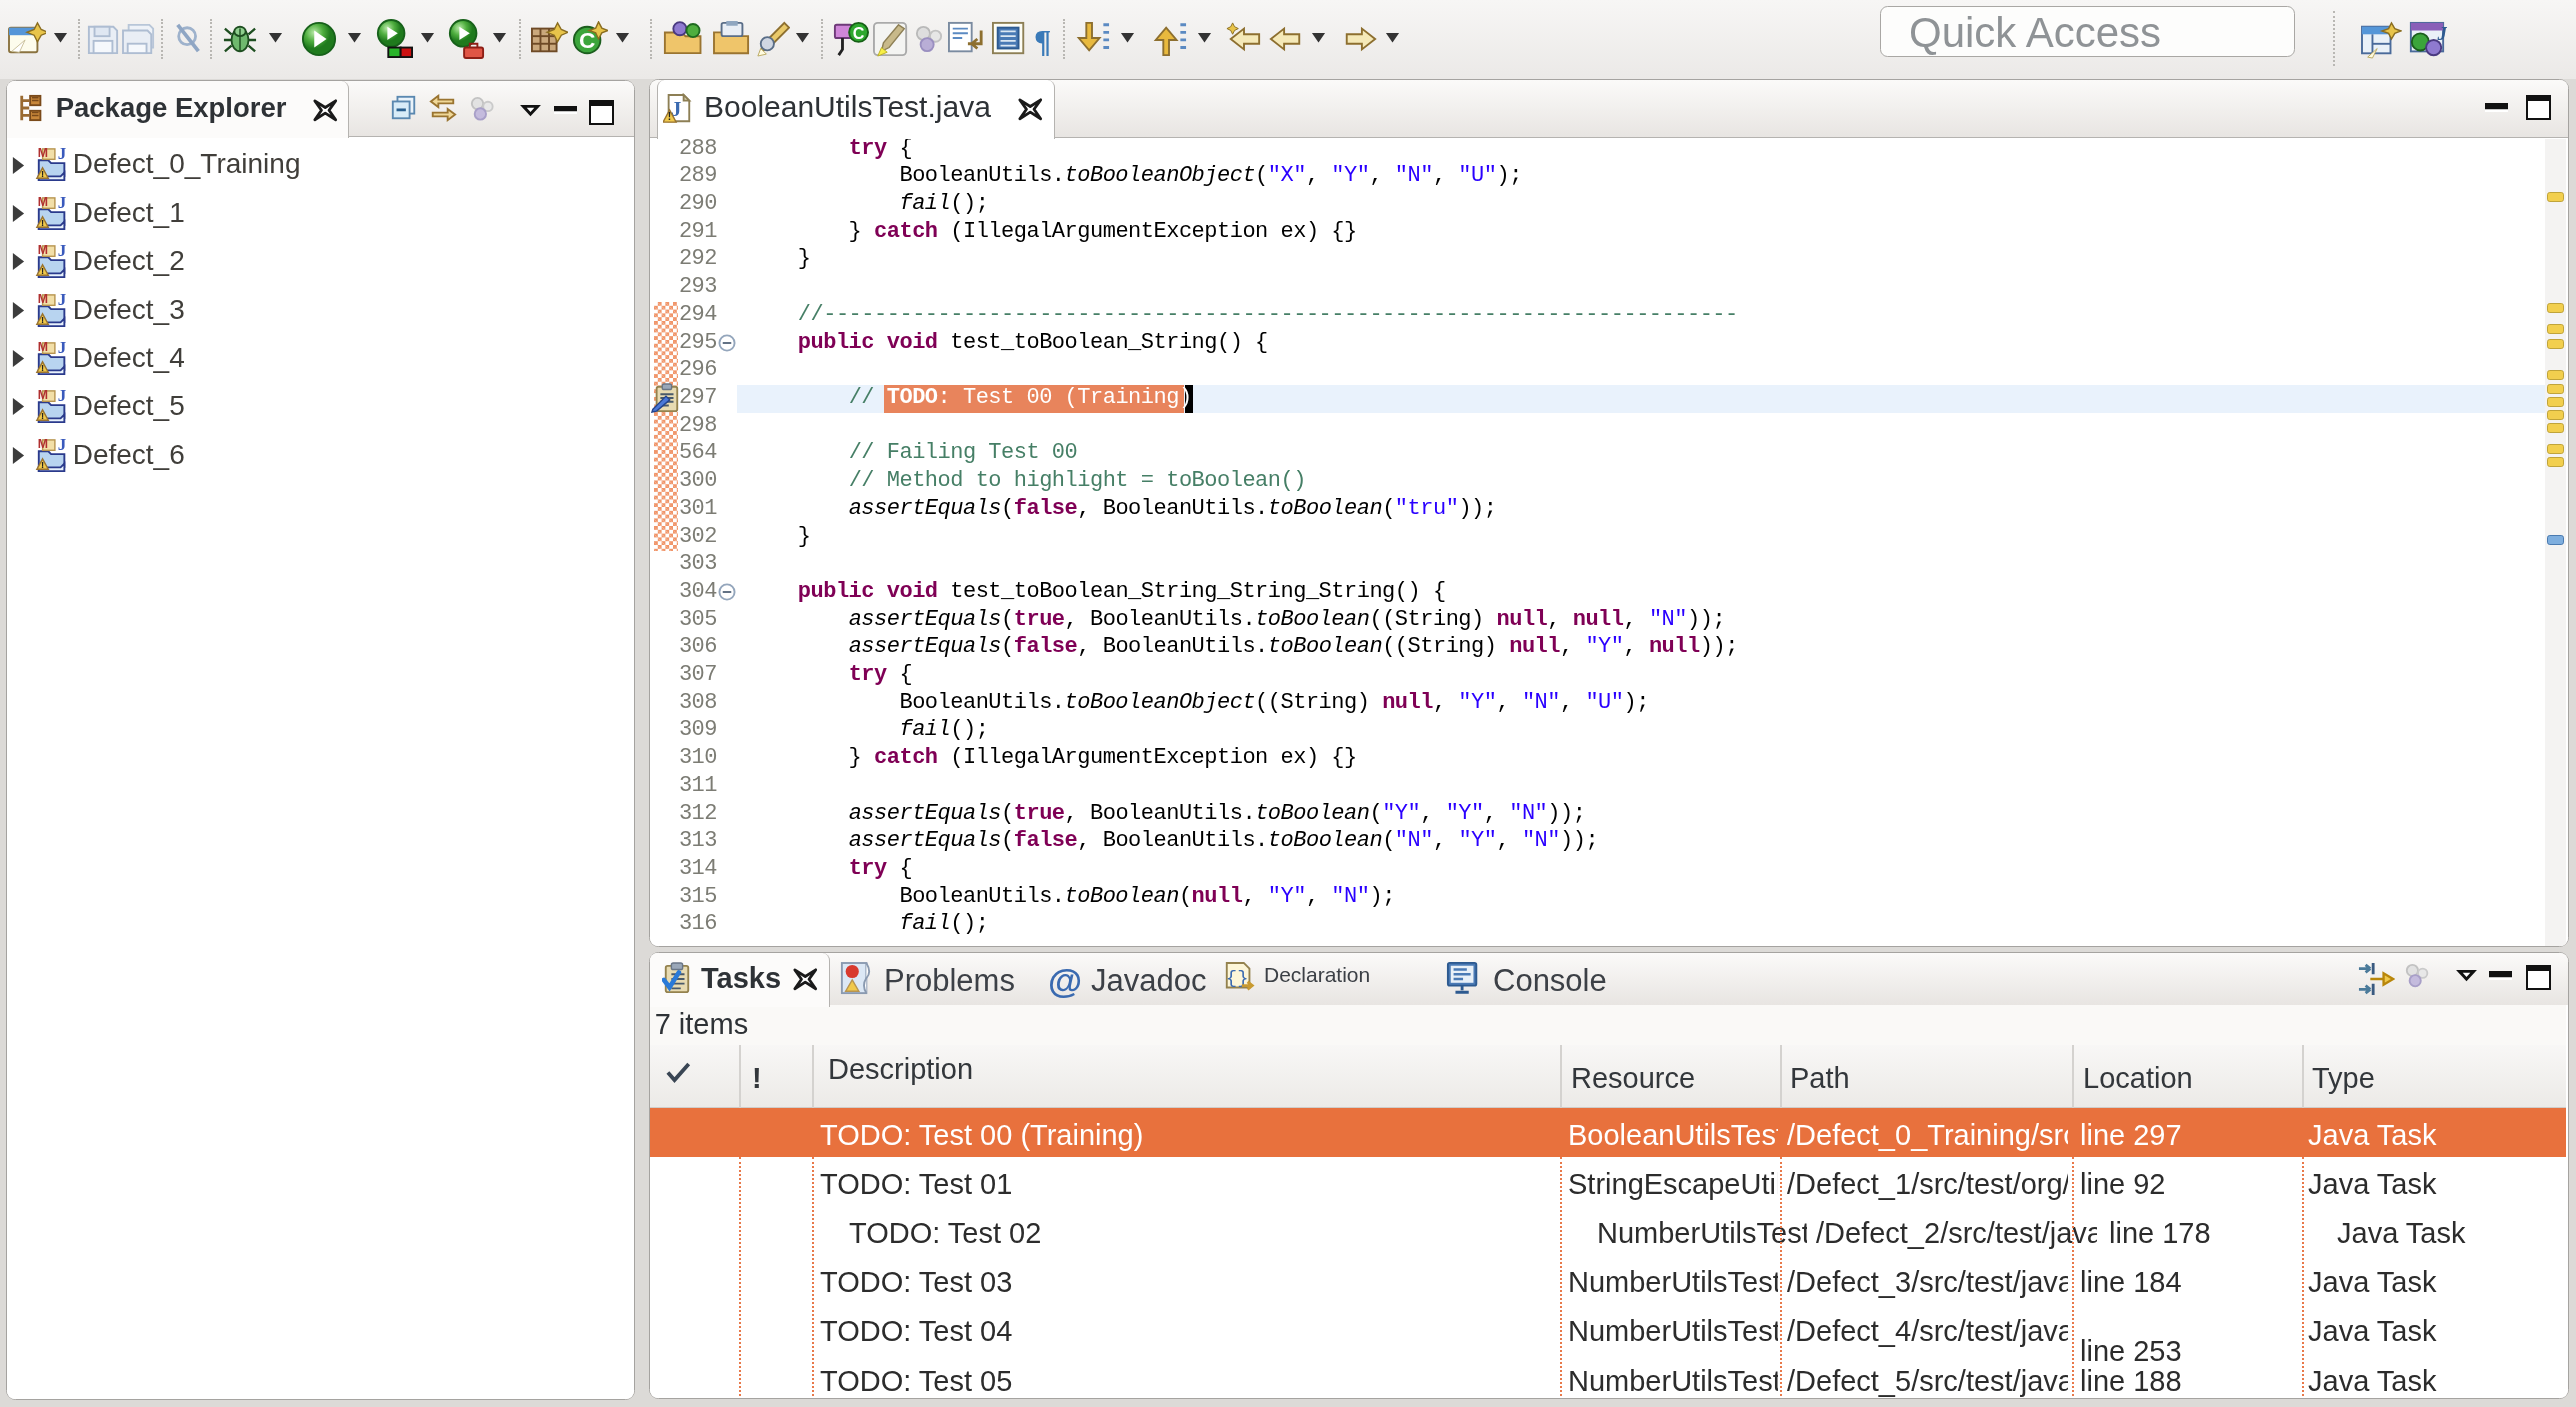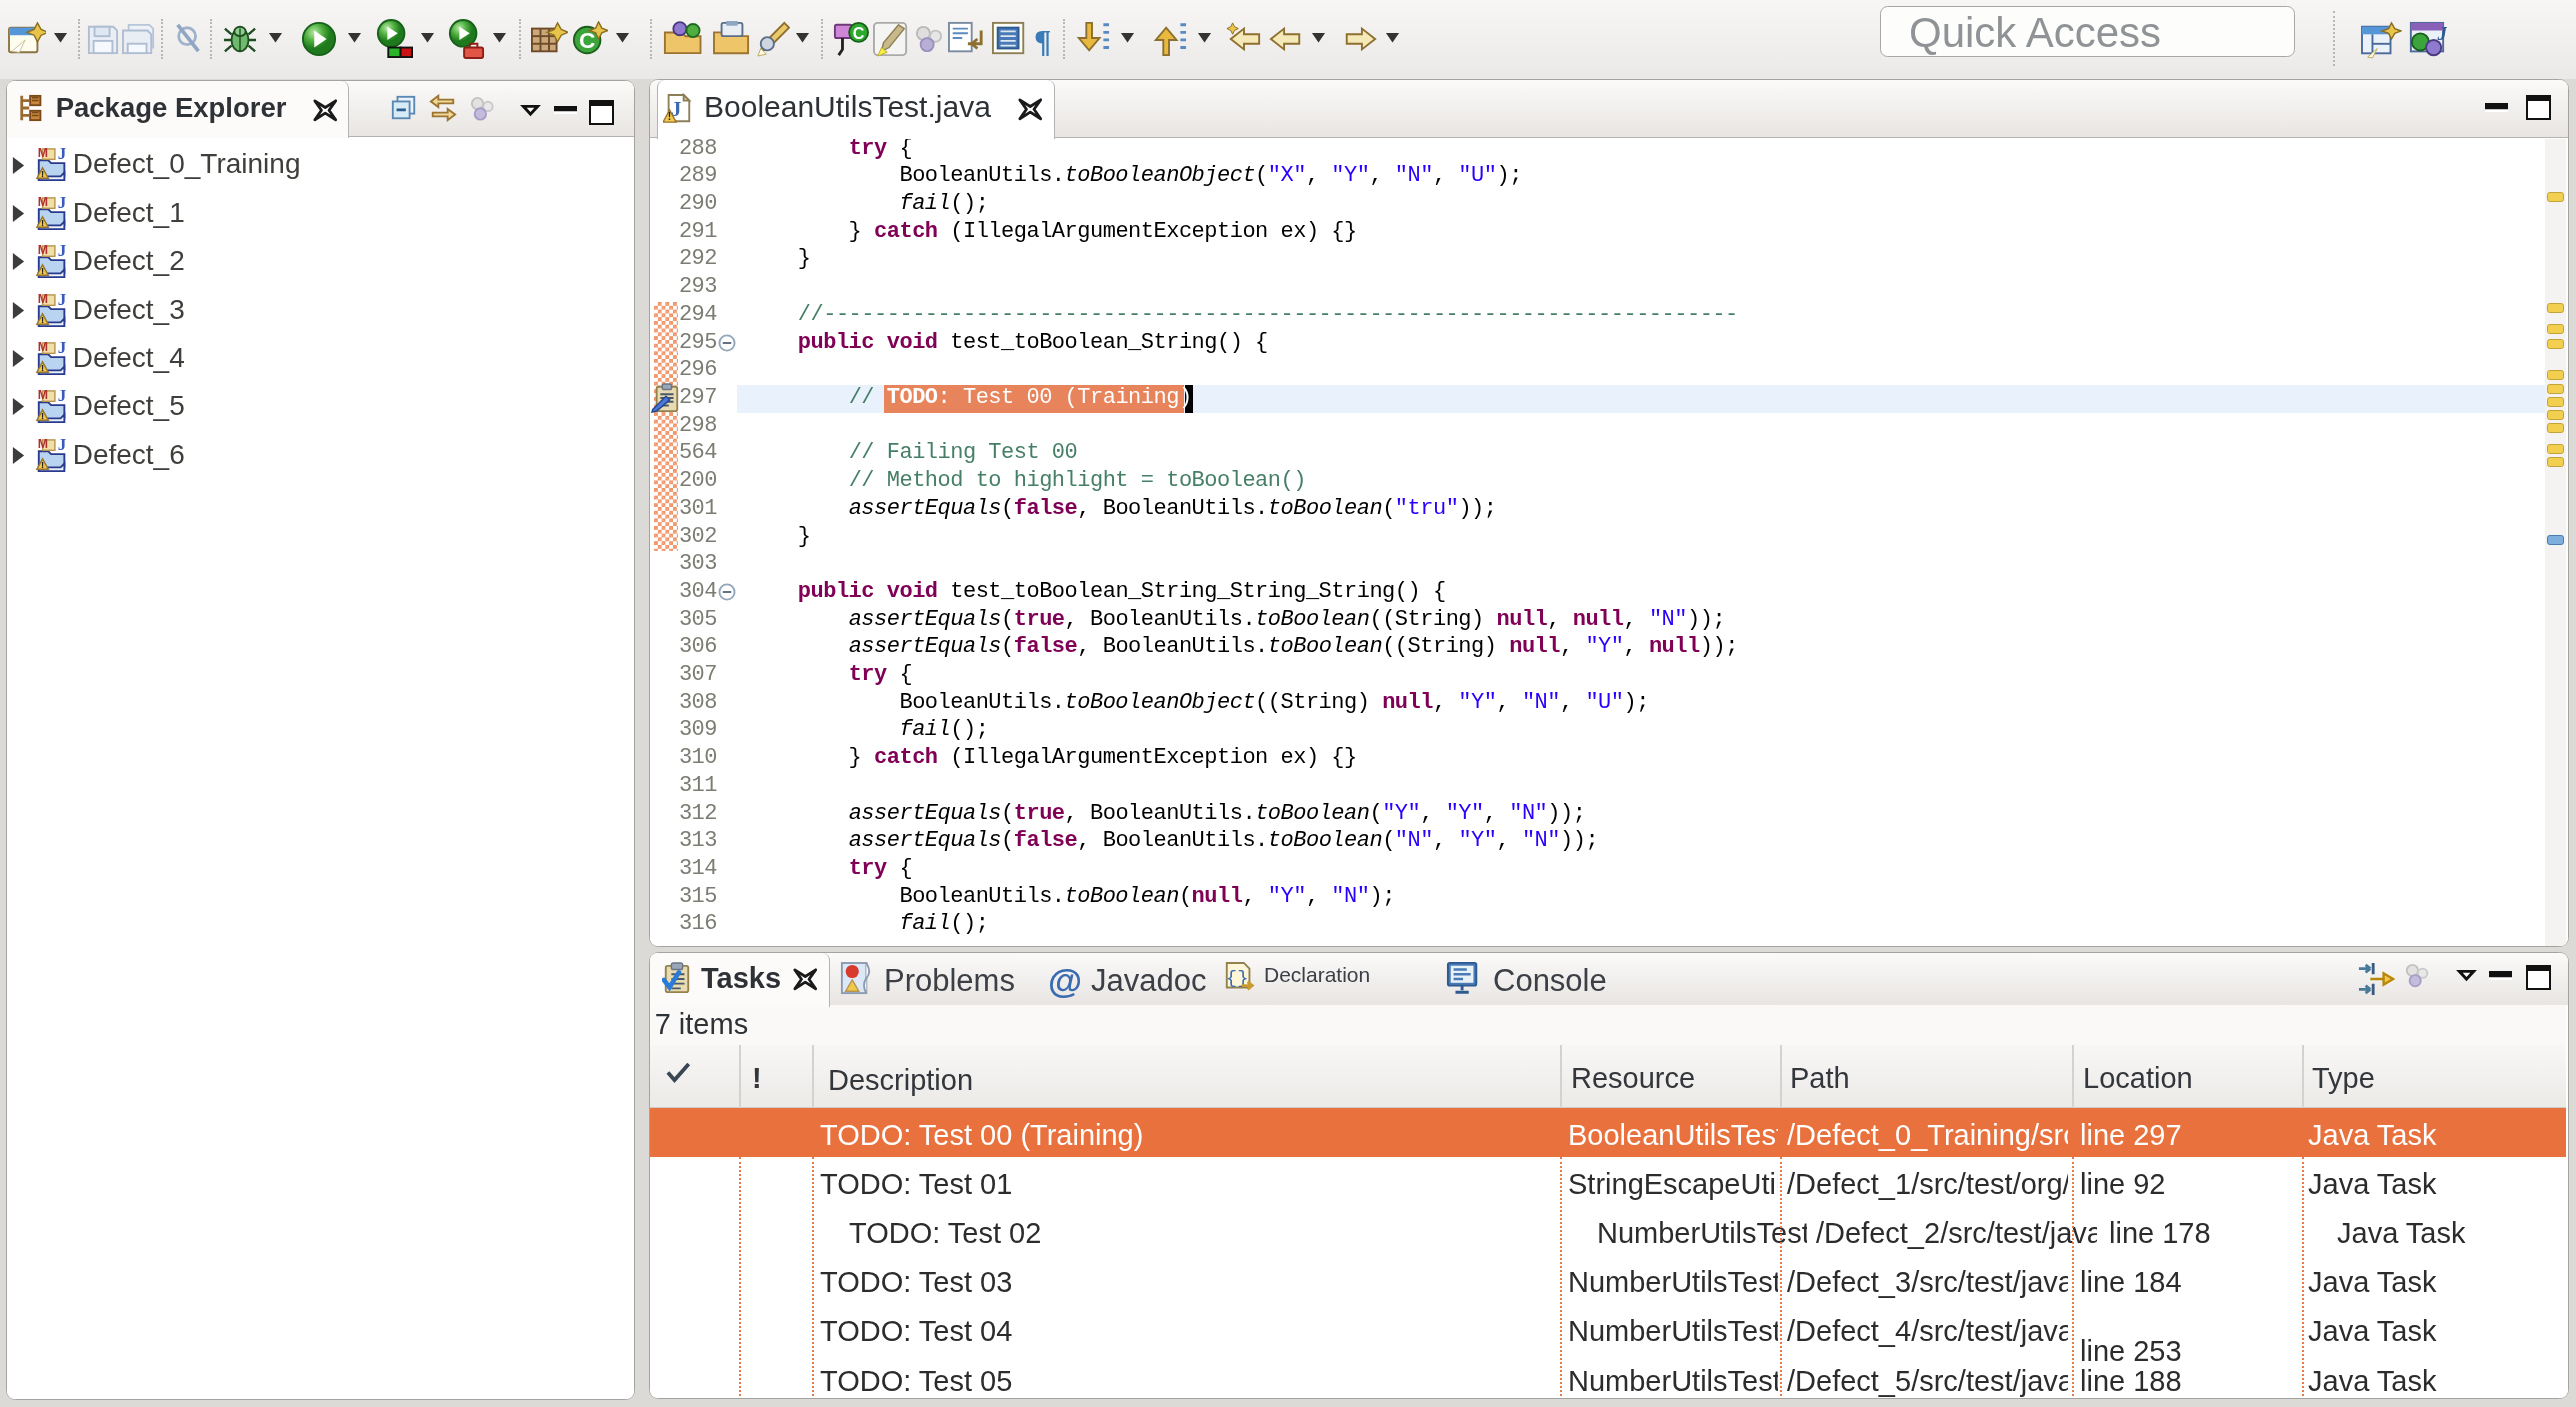--- a/index.html
+++ b/index.html
@@ -411,21 +411,21 @@
       <div class="ln" style="top:52px">290</div>
       <div class="ln" style="top:80px">291</div>
       <div class="ln" style="top:107px">292</div>
       <div class="ln" style="top:135px">293</div>
       <div class="ln" style="top:163px">294</div>
       <div class="ln" style="top:191px">295</div>
       <div class="ln" style="top:218px">296</div>
       <div class="ln" style="top:246px">297</div>
       <div class="ln" style="top:274px">298</div>
       <div class="ln" style="top:301px">564</div>
-      <div class="ln" style="top:329px">200</div>
+      <div class="ln" style="top:329px">300</div>
       <div class="ln" style="top:357px">301</div>
       <div class="ln" style="top:385px">302</div>
       <div class="ln" style="top:412px">303</div>
       <div class="ln" style="top:440px">304</div>
       <div class="ln" style="top:468px">305</div>
       <div class="ln" style="top:495px">306</div>
       <div class="ln" style="top:523px">307</div>
       <div class="ln" style="top:551px">308</div>
       <div class="ln" style="top:578px">309</div>
       <div class="ln" style="top:606px">310</div>
@@ -517,21 +517,21 @@
       <div class="abs" style="left:1876px;top:12.3px;width:21px;height:17px;border:2.8px solid #111;border-top-width:6.6px;background:#fff;"></div>
     </div>
     <div style="position:absolute;left:0;top:52px;right:0;bottom:0;background:#fff;border-radius:0 0 7.6px 7.6px;overflow:hidden;">
       <div class="abs" style="left:0;top:0;width:1916px;height:40px;background:#faf9f7;"></div>
       <div class="abs" style="left:4.7px;top:2.8px;font-size:29px;color:#2e3236;">7 items</div>
       <div class="abs" style="left:0;top:40px;width:1916px;height:63px;background:linear-gradient(#f8f7f6,#eceae7);border-bottom:1.9px solid #cfcdca;box-sizing:border-box;"></div>
       <svg class="abs" style="left:16px;top:57px" width="24.6" height="21" viewBox="0 0 26 22">
           <path d="M2 11 l7 8 L24 2" fill="none" stroke="#3a4654" stroke-width="4"></path>
         </svg>
       <div class="abs hdr" style="left:102px;top:57px;font-weight:bold;">!</div>
-      <div class="abs hdr" style="left:178px;top:59px;">Description</div>
+      <div class="abs hdr" style="left:178px;top:48px;">Description</div>
       <div class="abs hdr" style="left:921px;top:57px;">Resource</div>
       <div class="abs hdr" style="left:1140px;top:57px;">Path</div>
       <div class="abs hdr" style="left:1433px;top:57px;">Location</div>
       <div class="abs hdr" style="left:1662px;top:57px;">Type</div>
       <div class="abs" style="left:89px;top:40px;width:1.9px;height:63px;background:#d4d2cf;"></div>
       <div class="abs" style="left:162px;top:40px;width:1.9px;height:63px;background:#d4d2cf;"></div>
       <div class="abs" style="left:910px;top:40px;width:1.9px;height:63px;background:#d4d2cf;"></div>
       <div class="abs" style="left:1130px;top:40px;width:1.9px;height:63px;background:#d4d2cf;"></div>
       <div class="abs" style="left:1422px;top:40px;width:1.9px;height:63px;background:#d4d2cf;"></div>
       <div class="abs" style="left:1652px;top:40px;width:1.9px;height:63px;background:#d4d2cf;"></div>

